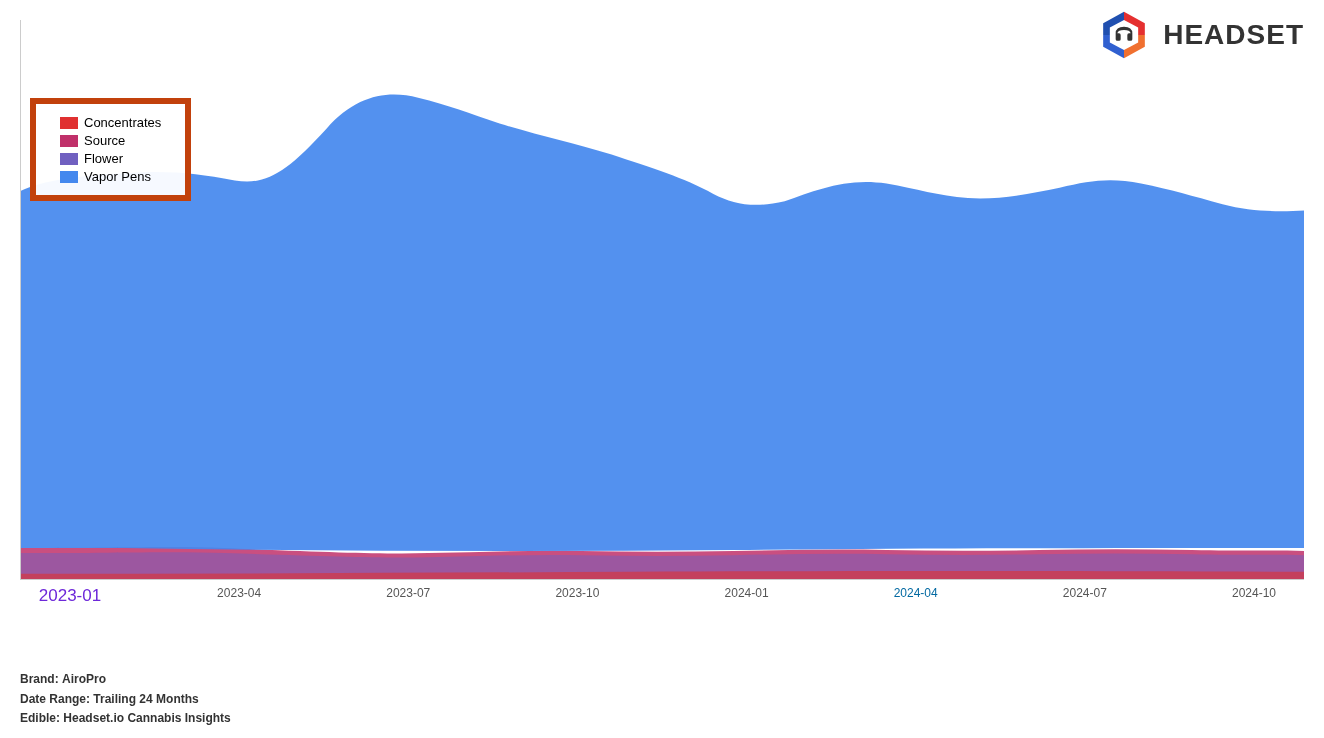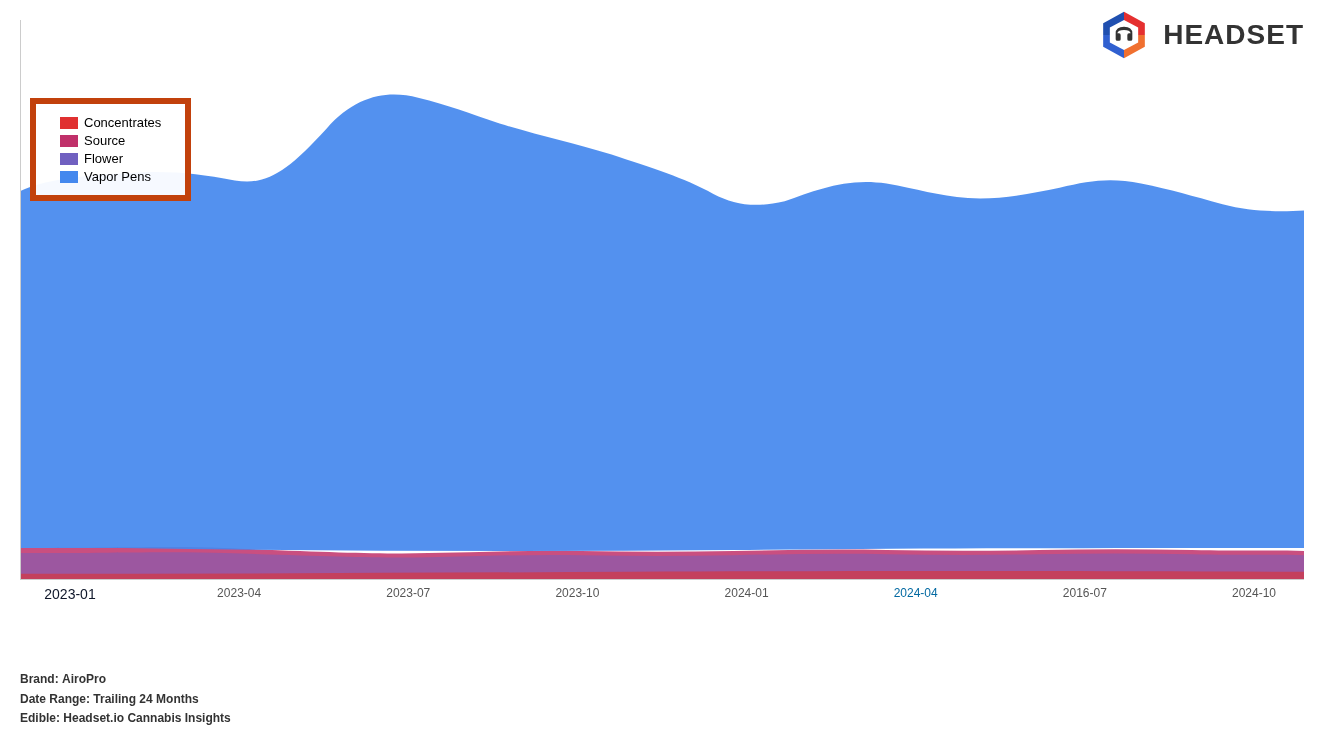--- a/index.html
+++ b/index.html
@@ -211,27 +211,27 @@
         M0,540
         L0,535
         C200,535 400,534 600,533
         C800,532 1000,532 1260,533
         L1260,540 Z
       " fill="#e03030" opacity="0.6"></path>
     </svg>
   </div>
 
   <div style="display:flex; justify-content: space-between; padding: 4px 10px 0 10px; margin-top: 2px;">
-    <span class="x-axis-label" style="font-size:14px; color:#0f172a;">2023-01</span>
+    <span class="x-axis-label" style="font-size:17px; color:#6d28d9;">2023-01</span>
     <span class="x-axis-label" style="font-size:12px; color:#555;">2023-04</span>
     <span class="x-axis-label" style="font-size:12px; color:#555;text-align:center;">2023-07</span>
     <span class="x-axis-label" style="font-size:12px; color:#555;">2023-10</span>
     <span class="x-axis-label" style="font-size:12px; color:#555;">2024-01</span>
     <span class="x-axis-label" style="font-size:12px; color:#0369a1;">2024-04</span>
-    <span class="x-axis-label" style="font-size:12px; color:#555;">2016-07</span>
+    <span class="x-axis-label" style="font-size:12px; color:#555;">2024-07</span>
     <span class="x-axis-label" style="font-size:12px; color:#555;">2024-10</span>
   </div>
 
   <div class="footer-info">
     <div>
       <span style="font-weight:bold;margin-top:16px;">Brand:</span>
       <span>AiroPro</span>
     </div>
     <div>
       <span style="font-weight:bold;">Date Range:</span>

